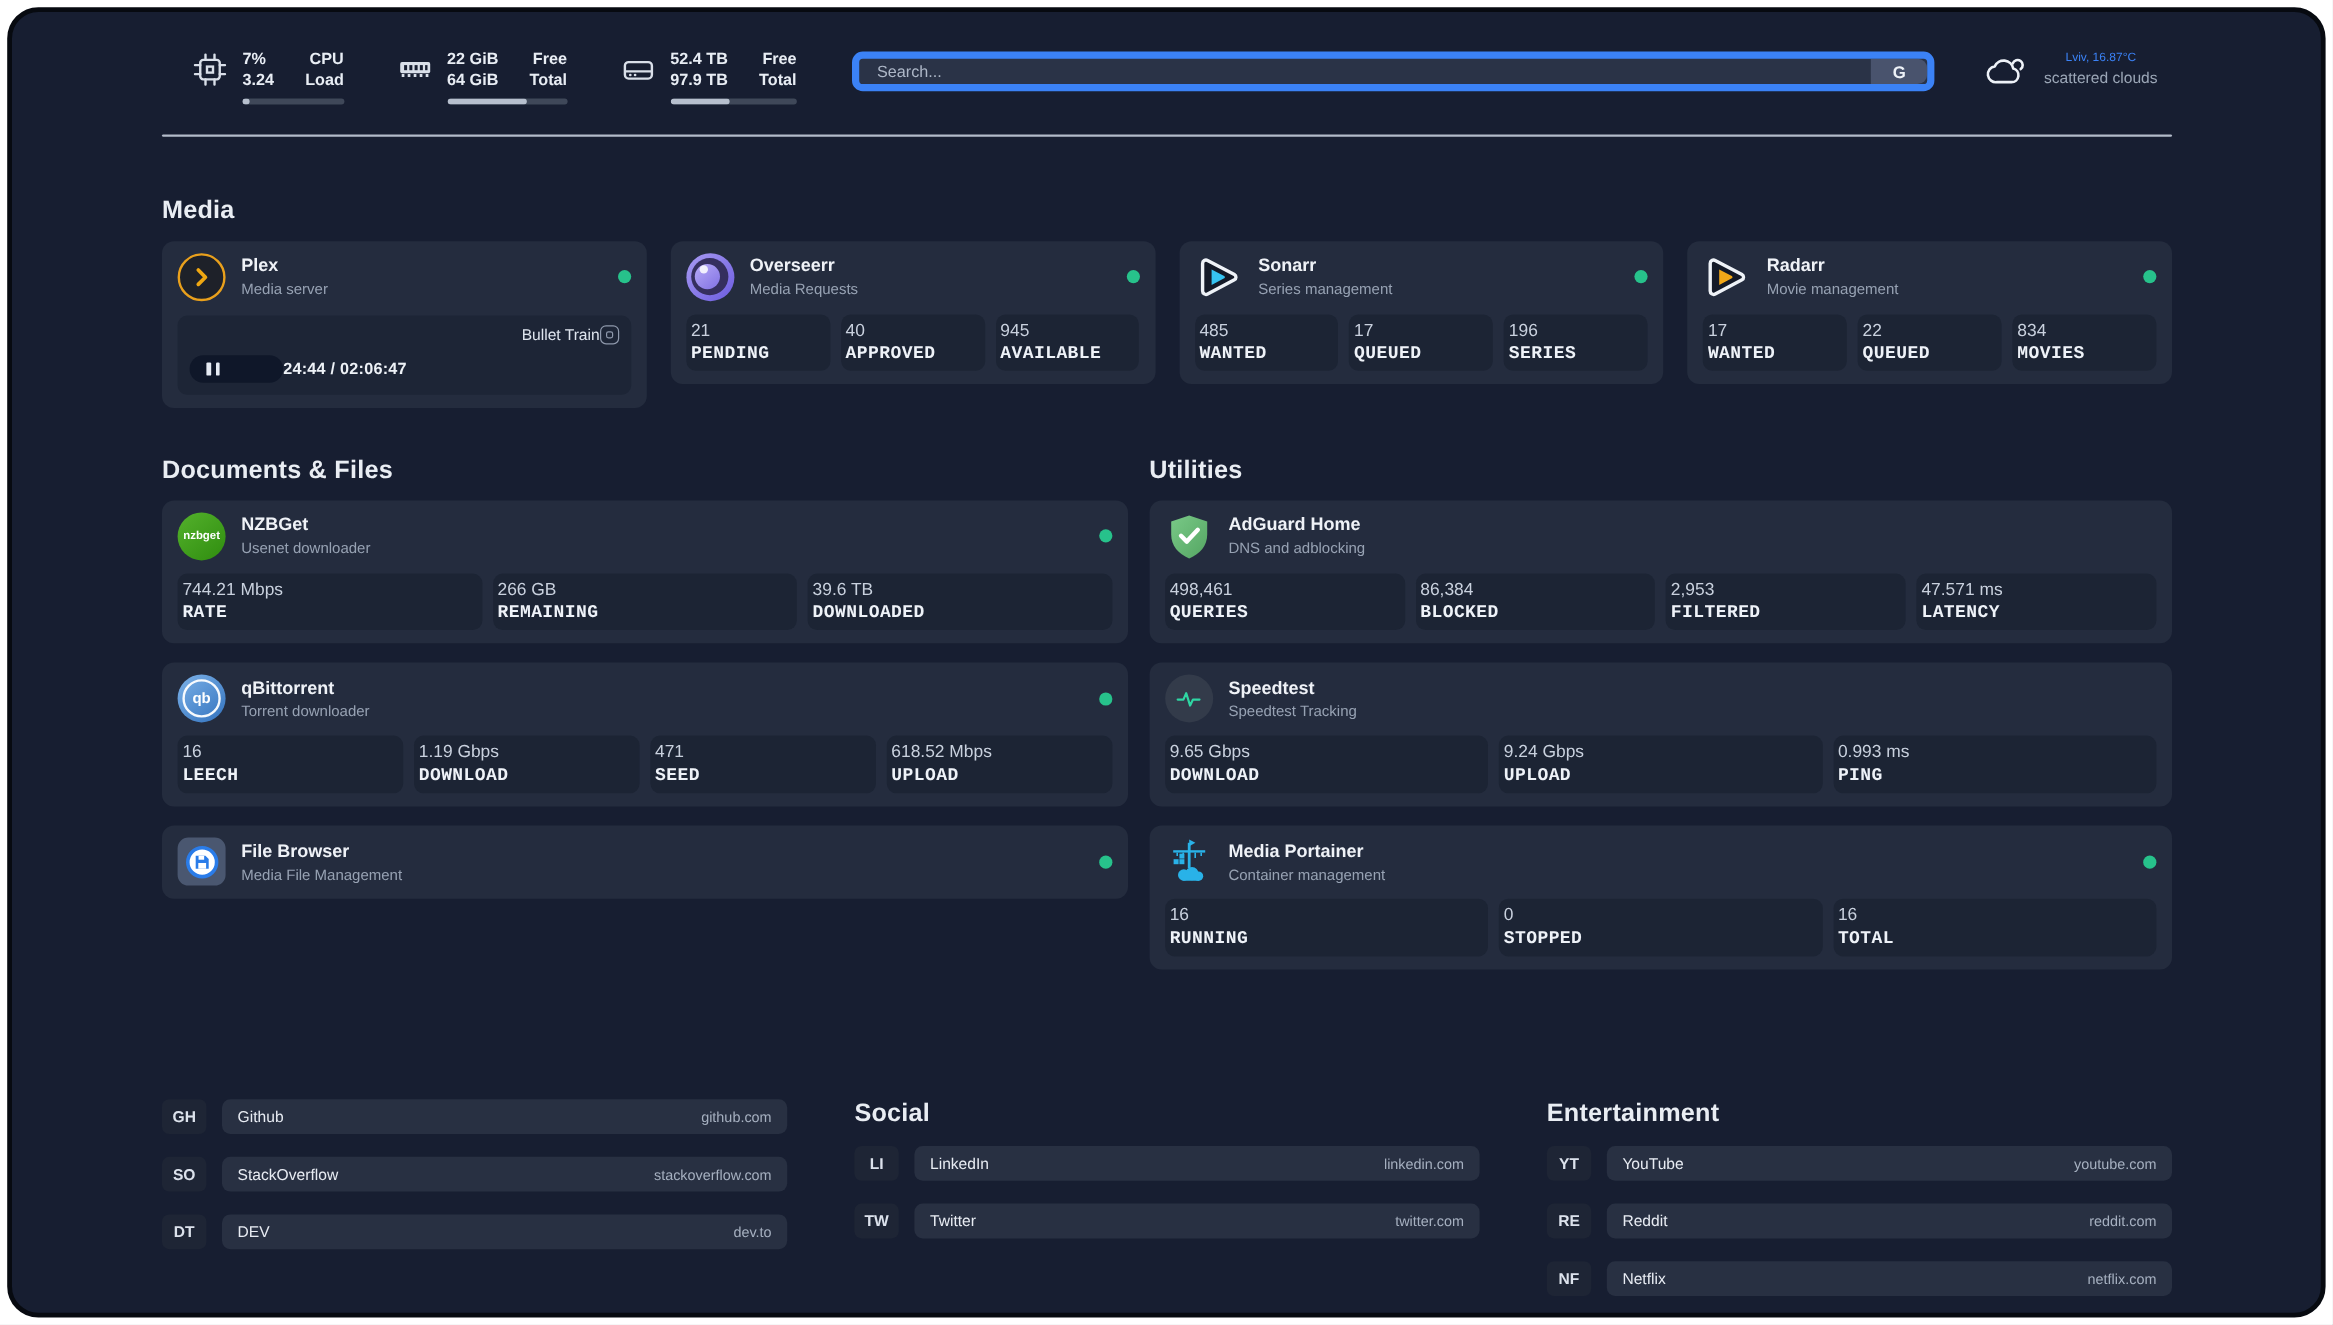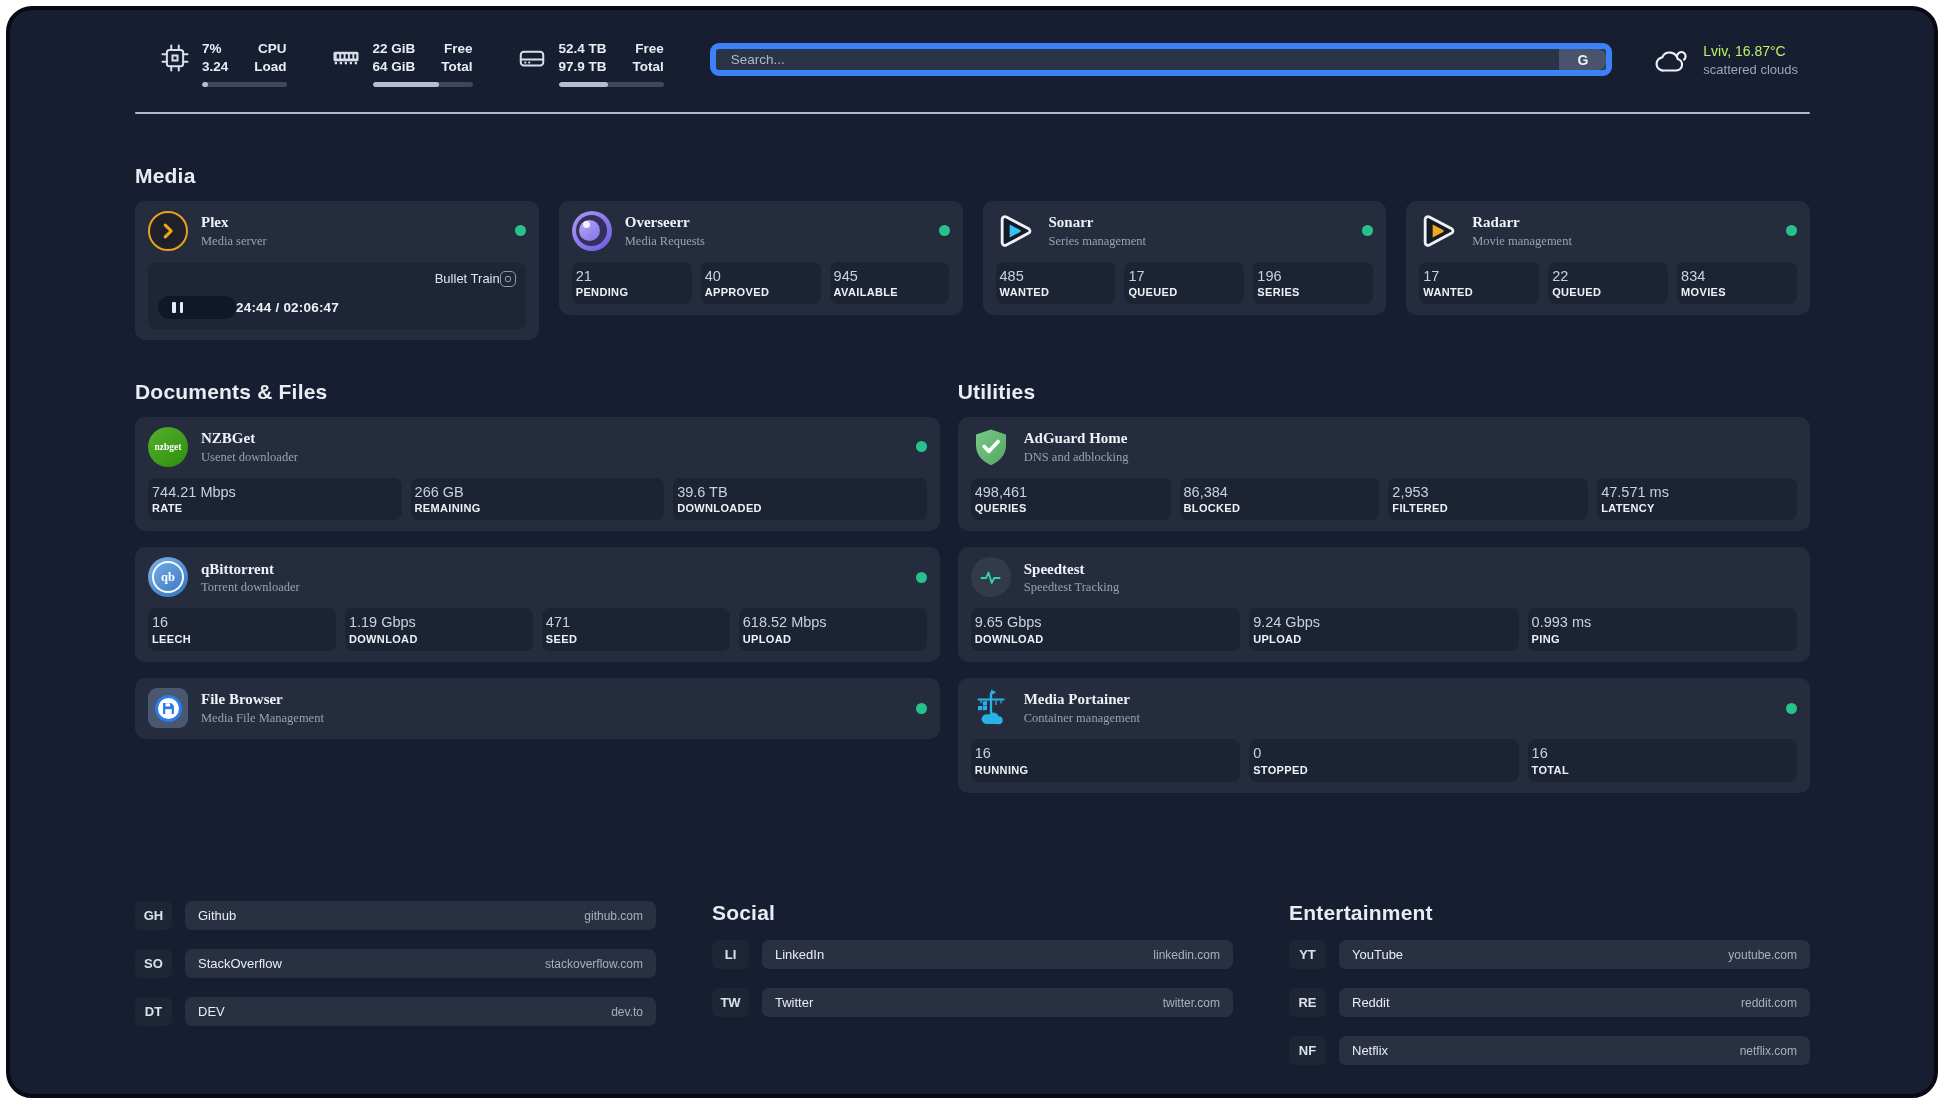--- a/index.html
+++ b/index.html
@@ -19,41 +19,41 @@
   .sysbar { margin-top:6px; height:5px; border-radius:3px; background:#3f4859; overflow:hidden; }
   .sysbar-fill { height:100%; background:#b6bfcd; border-radius:3px; }
 
   .search { flex:1; display:flex; align-items:stretch; height:33px; margin:3px 40px 0 46px; background:#2a3347; border:6px solid #3b82f6; border-radius:9px; overflow:hidden; }
   .search input { flex:1; background:transparent; border:0; outline:0; color:#d6dde8; font-size:13.5px; padding:0 15px; font-family:inherit; }
   .search input::placeholder { color:#aeb8c8; }
   .gbtn { width:47px; background:#49536d; display:grid; place-items:center; color:#eef2f8; font-size:14px; font-weight:600; border-radius:0 8px 8px 0; cursor:pointer; }
 
   .weather { display:flex; align-items:center; gap:13px; margin-top:2px; }
   .wtext { line-height:1.35; }
-  .wmain { font-size:14px; color:#bef264; }
+  .wmain { font-size:10px; color:#3b82f6;text-align:center; }
   .wsub { font-size:13px; color:#9ba6b6; }
 
   .divider { height:2px; background:rgba(213,222,236,.82); margin-top:25px; border-radius:1px; }
 
   
   h2.sec { font-size:21px; font-weight:600; color:#e9edf3; letter-spacing:.2px; }
   .media-head { margin:50px 0 13px; }
   .media-grid { display:grid; grid-template-columns:repeat(4,1fr); gap:20px; align-items:start; }
 
   .card { background:#242c3e; border-radius:10px; padding:10px 13px 11px; }
-  .chead { display:flex; align-items:center; gap:13px;font-family:Liberation Serif, serif; }
+  .chead { display:flex; align-items:center; gap:13px; }
   .cicon { width:40px; height:40px; flex:none; }
   .cname { font-size:15px; font-weight:600; color:#eff2f7; line-height:1.25; }
   .csub { font-size:12.5px; color:#97a2b3; margin-top:2px; }
   .dot { width:11px; height:11px; border-radius:50%; background:#27c28b; margin-left:auto; flex:none; }
 
   .stats { display:grid; grid-auto-flow:column; grid-auto-columns:1fr; gap:9px; margin-top:11px; }
   .stat { background:#1c2434; border-radius:8px; text-align:left; padding:5px 4px 6px; }
   .sval { font-size:14.5px; color:#c9d1de; line-height:1.3; }
-  .slab { font-size:11px; font-weight:700; color:#eef2f8; letter-spacing:.35px; margin-top:1px; }
+  .slab { font-size:15px; font-weight:700; color:#eef2f8; letter-spacing:.35px; margin-top:1px;font-family:Liberation Mono, monospace; }
 
   
   .player { margin-top:12px; background:#1d2536; border-radius:8px; padding:8px 10px 10px; }
   .ptop { display:flex; align-items:center; justify-content:flex-end; }
   .ptitle { font-size:13px; color:#dfe5ee; }
   .pwidget { width:16px; height:16px; border:1.5px solid #8f99ac; border-radius:5px; display:grid; place-items:center; cursor:pointer; }
   .pwidget span { width:6px; height:6px; border:1.5px solid #8f99ac; border-radius:2px; display:block; }
   .pctrl { display:flex; align-items:center; justify-content:flex-start; margin-top:9px; }
   .pausepill { width:78px; height:23px; border-radius:12px; background:#0f1729; display:flex; align-items:center; gap:4px; padding-left:14px; cursor:pointer; }
   .pausepill i { width:3.5px; height:11px; background:#e6ebf3; border-radius:1px; display:block; }

